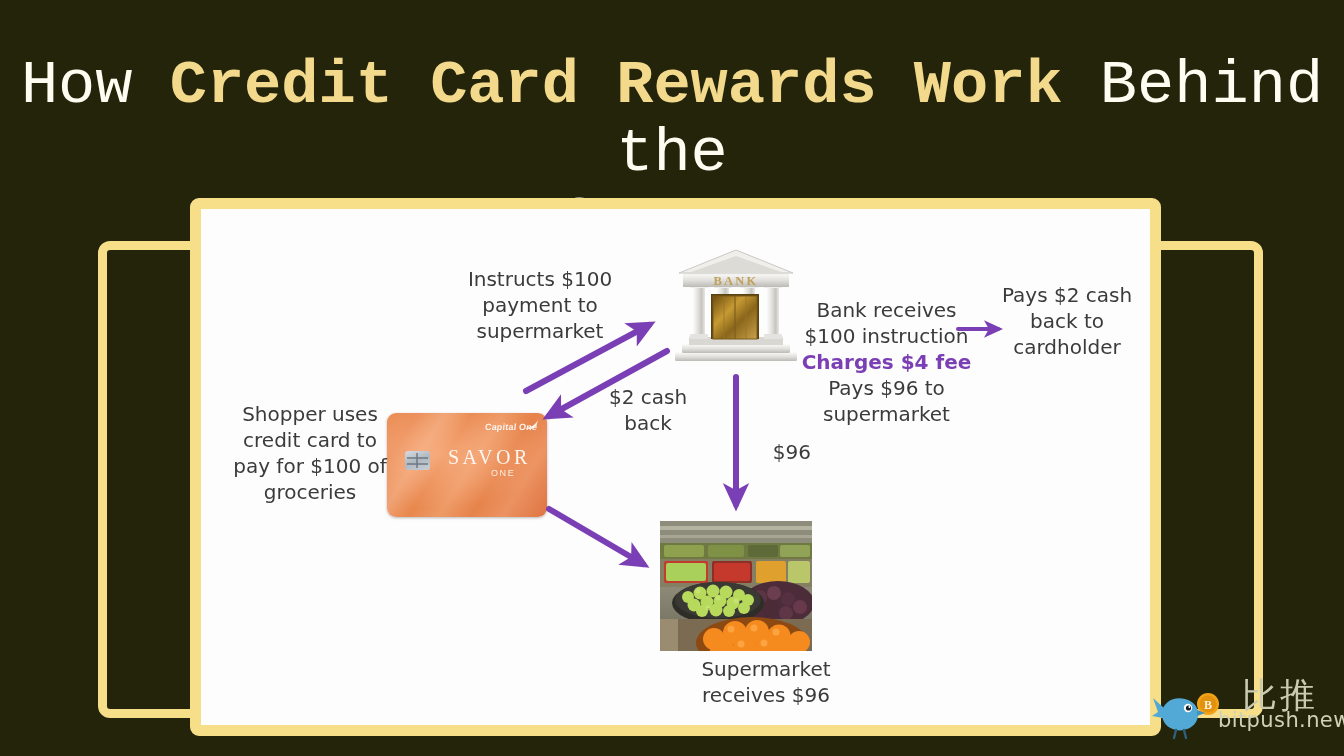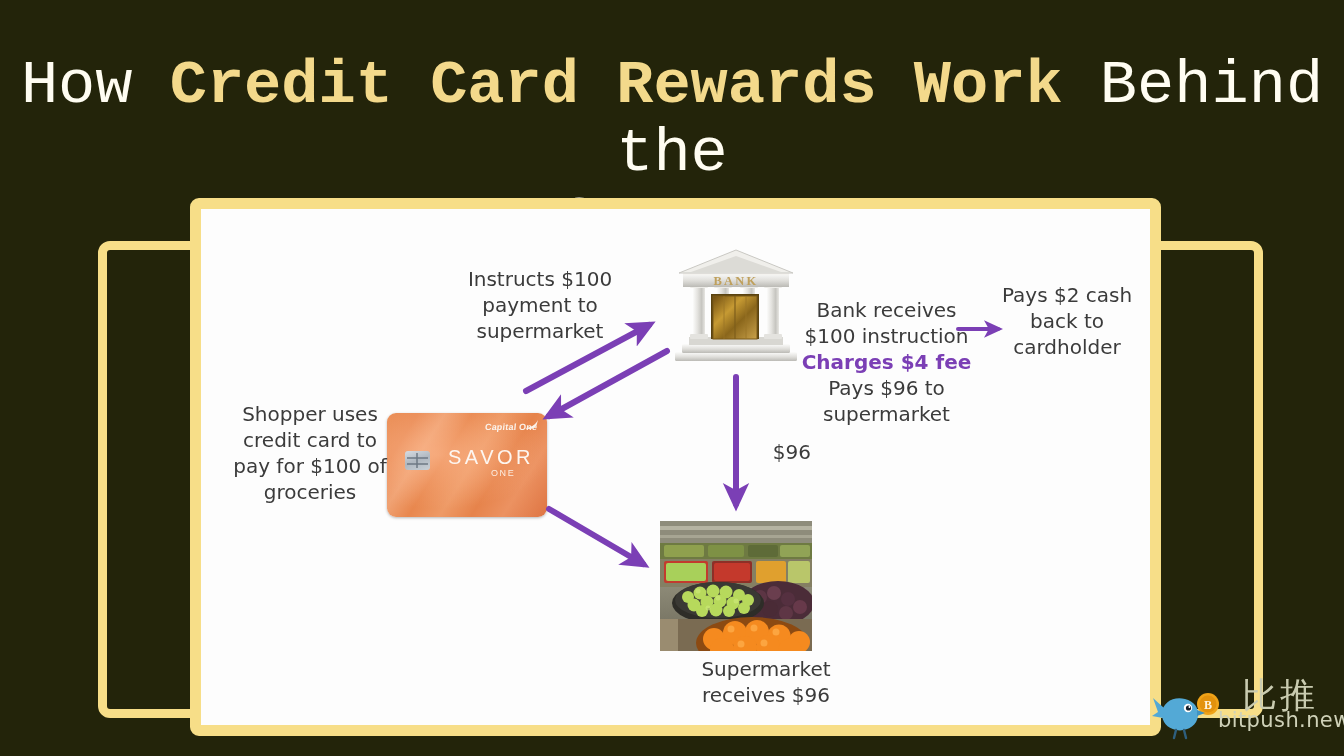--- a/index.html
+++ b/index.html
@@ -149,21 +149,21 @@
     left: 11px;
     top: 2px;
     bottom: 2px;
     width: 1.5px;
     background: rgba(110,120,132,0.75);
   }
   .cc-savor {
     position: absolute;
     left: 61px;
     top: 33px;
-    font-family: Liberation Sans, sans-serif;
+    font-family: Liberation Serif, serif;
     font-size: 20px;
     font-weight: 300;
     letter-spacing: 3.5px;
     color: #FDF6F0;
   }
   .cc-one {
     position: absolute;
     left: 104px;
     top: 55px;
     font-family: Liberation Sans, sans-serif;
@@ -438,20 +438,22 @@
 Pays $96 to
 supermarket</span></div>
 
     <div class="dtext t-paysback">Pays $2 cash
 back to
 cardholder</div>
     <div class="dtext t-shopper">Shopper uses
 credit card to
 pay for $100 of
 groceries</div>
+    <div class="dtext t-cashback">$2 cash
+back</div>
     <div class="dtext t-96">$96</div>
     <div class="dtext t-superrecv">Supermarket
 receives $96</div>
   </div>
 </div>
 
 <div class="watermark">
   <svg width="80" height="58" viewBox="0 0 80 58" style="position:absolute;left:0;top:8px" aria-hidden="true">
 
     <circle cx="56" cy="20" r="11" fill="#F0A318"></circle>

